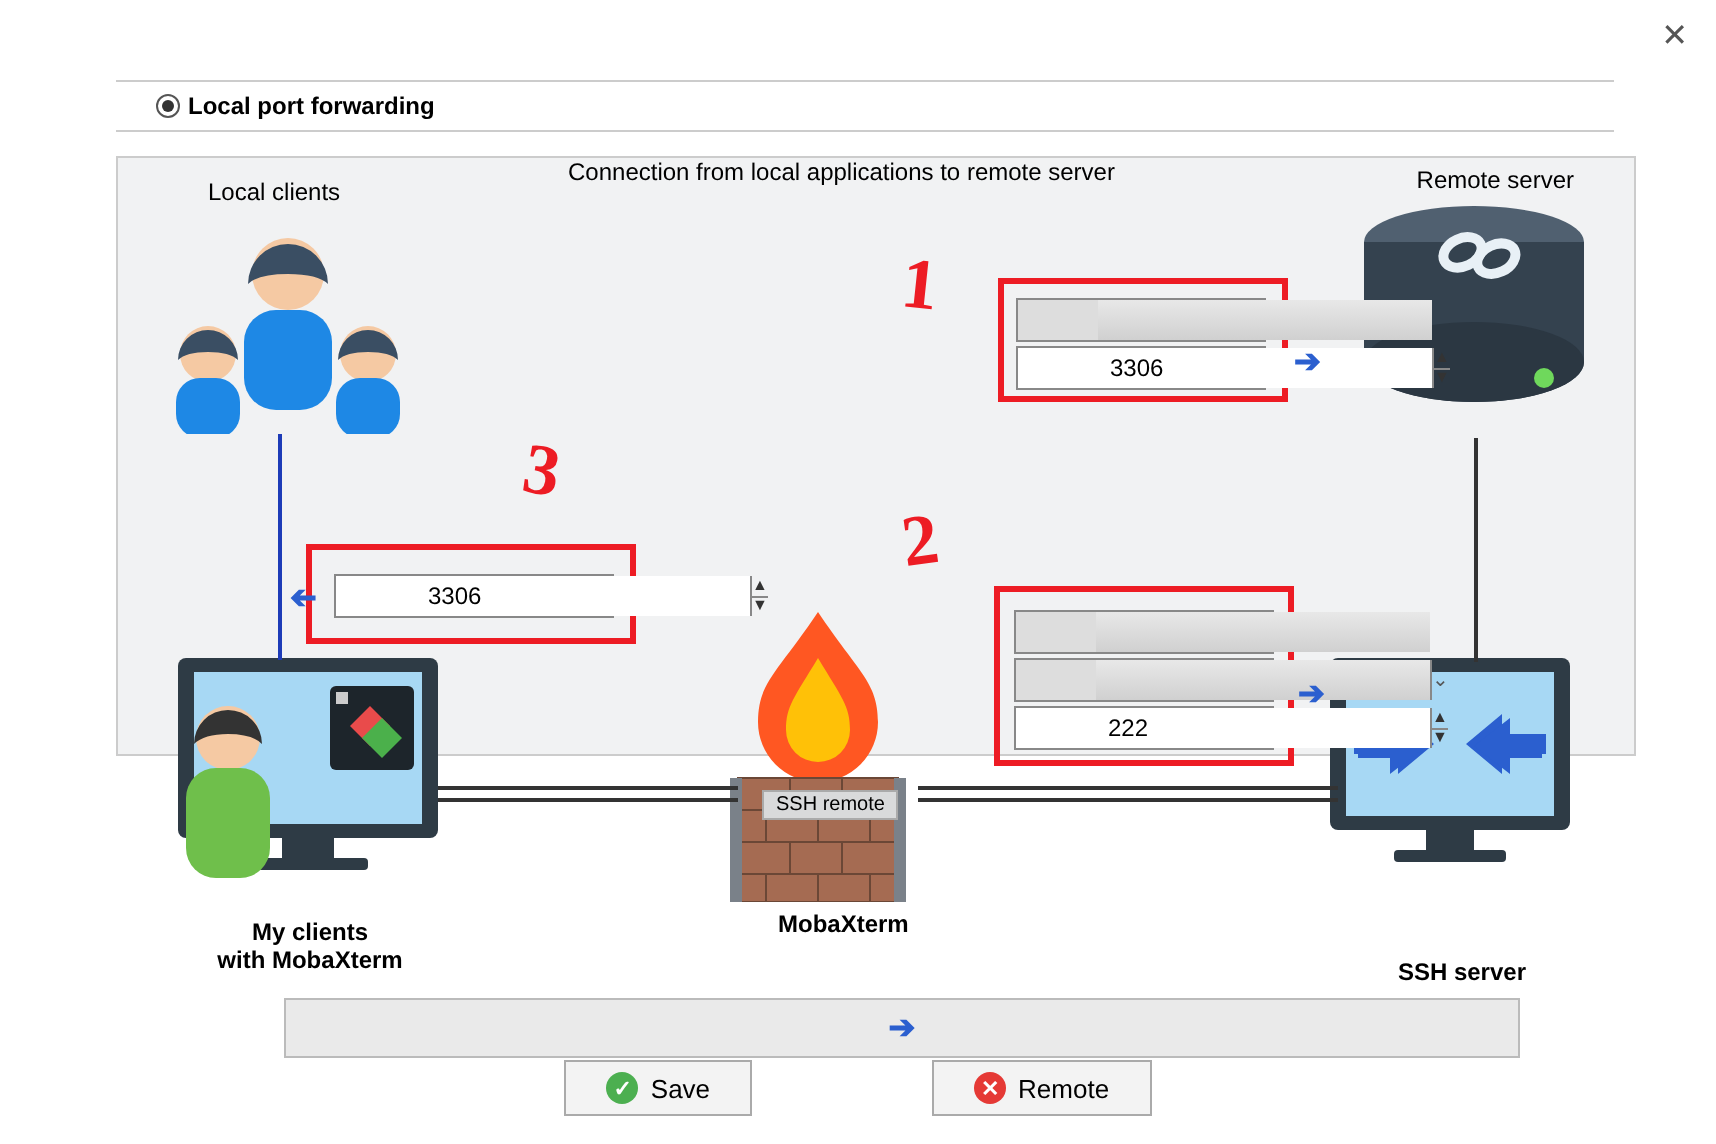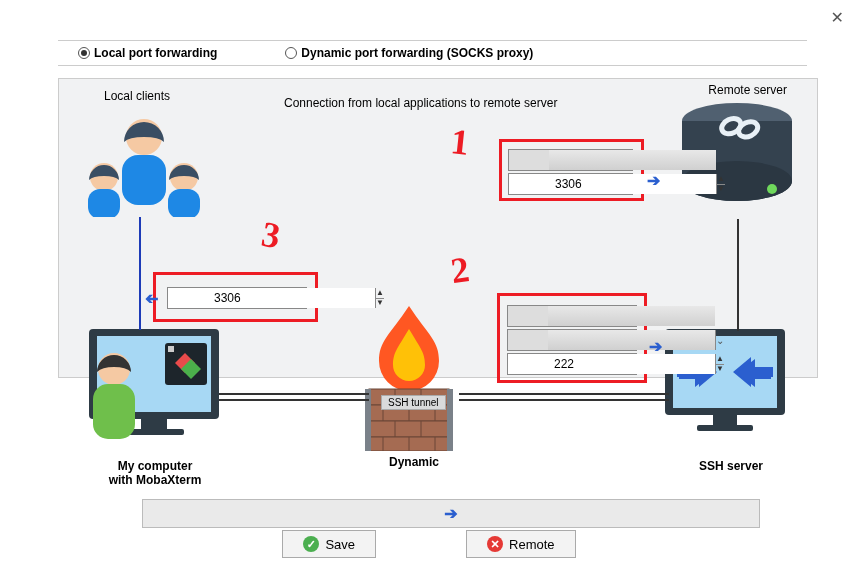--- a/index.html
+++ b/index.html
@@ -33,30 +33,26 @@
 </head>
 <body>
 
 <div class="close-x">✕</div>
 
 <div class="tabs">
   <div class="tab">
     <span class="radio checked"></span>
     <span>Local port forwarding</span>
   </div>
-  <div class="tab" style="margin-left:28px">
-    <span class="radio"></span>
-    <span>Dynamic port forwarding (SOCKS proxy)</span>
-  </div>
 </div>
 
 <div class="panel">
 
   <div class="label" style="top:10px; left:45px">Local clients</div>
-  <div class="label" style="top:17px; left:225px">Connection from local applications to remote server</div>
+  <div class="label" style="top:0; left:225px">Connection from local applications to remote server</div>
   <div class="label" style="top:4px; right:30px">Remote server</div>
 
   <svg style="position:absolute; top:28px; left:15px" width="140" height="110" viewBox="0 0 140 110">
     <circle cx="70" cy="30" r="18" fill="#f5c9a3"></circle>
     <path d="M70 15 a20 20 0 0 1 20 20 q-5 -5 -20 -5 q-15 0 -20 5 a20 20 0 0 1 20 -20" fill="#3a4e63"></path>
     <rect x="48" y="48" width="44" height="50" rx="16" fill="#1e88e5"></rect>
     <circle cx="30" cy="70" r="14" fill="#f5c9a3"></circle>
     <path d="M30 58 a15 15 0 0 1 15 15 q-4 -4 -15 -4 q-11 0 -15 4 a15 15 0 0 1 15 -15" fill="#3a4e63"></path>
     <rect x="14" y="82" width="32" height="30" rx="12" fill="#1e88e5"></rect>
     <circle cx="110" cy="70" r="14" fill="#f5c9a3"></circle>
@@ -82,21 +78,21 @@
     <rect x="55" y="100" width="60" height="6" rx="2" fill="#2e3b45"></rect>
     <rect x="96" y="14" width="42" height="42" rx="3" fill="#1d252b"></rect>
     <rect x="99" y="17" width="6" height="6" fill="#ccc"></rect>
     <polygon points="116,24 126,34 116,44 106,34" fill="#e94b4b"></polygon>
     <polygon points="122,30 132,40 122,50 112,40" fill="#4bb04b"></polygon>
     <circle cx="45" cy="40" r="16" fill="#f5c9a3"></circle>
     <path d="M45 26 a17 17 0 0 1 17 17 q-5 -5 -17 -5 q-12 0 -17 5 a17 17 0 0 1 17 -17" fill="#333"></path>
     <rect x="24" y="55" width="42" height="55" rx="15" fill="#6fbf4b"></rect>
   </svg>
   <div class="label bold" style="top:380px; left:36px; width:120px">
-    <span>My computer</span><br><span>with MobaXterm</span>
+    <span>My clients</span><br><span>with MobaXterm</span>
   </div>
 
   <svg style="position:absolute; top:222px; left:290px" width="120" height="150" viewBox="0 0 120 150">
     <path d="M60 5 C40 35 30 40 30 60 a30 30 0 0 0 60 0 c0 -20 -10 -25 -30 -55" fill="#ff5722"></path>
     <path d="M60 28 C48 48 44 52 44 64 a16 16 0 0 0 32 0 c0 -12 -4 -16 -16 -36" fill="#ffc107"></path>
     <g fill="#a56b52" stroke="#6b4736" stroke-width="1">
       <rect x="20" y="88" width="80" height="16"></rect>
         <rect x="20" y="104" width="80" height="16"></rect>
         <rect x="20" y="120" width="80" height="16"></rect>
         <rect x="20" y="136" width="80" height="14"></rect>
@@ -107,34 +103,34 @@
         <line x1="86" y1="104" x2="86" y2="120"></line>
       <line x1="46" y1="120" x2="46" y2="136"></line>
         <line x1="72" y1="120" x2="72" y2="136"></line>
       <line x1="34" y1="136" x2="34" y2="150"></line>
         <line x1="60" y1="136" x2="60" y2="150"></line>
         <line x1="86" y1="136" x2="86" y2="150"></line>
     </g>
     <rect x="16" y="88" width="6" height="62" fill="#7a8189"></rect>
     <rect x="98" y="88" width="6" height="62" fill="#7a8189"></rect>
   </svg>
-  <div style="position:absolute; top:316px; left:322px; background:#d9dadb; border:1px solid #aaa; font-size:10px; padding:1px 6px">SSH tunnel</div>
-  <div class="label bold" style="top:376px; left:330px">Dynamic</div>
+  <div style="position:absolute; top:316px; left:322px; background:#d9dadb; border:1px solid #aaa; font-size:10px; padding:1px 6px">SSH remote</div>
+  <div class="label bold" style="top:376px; left:330px">MobaXterm</div>
 
   <svg style="position:absolute; top:250px; right:22px" width="140" height="120" viewBox="0 0 140 120">
     <rect x="10" y="0" width="120" height="86" rx="4" fill="#2e3b45"></rect>
     <rect x="18" y="7" width="104" height="72" fill="#a7d8f4"></rect>
     <rect x="58" y="86" width="24" height="10" fill="#2e3b45"></rect>
     <rect x="42" y="96" width="56" height="6" rx="2" fill="#2e3b45"></rect>
     <polygon points="48,42 26,42 26,32 48,32 48,22 66,37 48,52" fill="#2b5fcf" transform="translate(-4,6) scale(1,1)"></polygon>
     <polygon points="90,42 112,42 112,32 90,32 90,22 72,37 90,52" fill="#2b5fcf" transform="translate(6,6) scale(1,1)"></polygon>
     <polygon points="40,30 58,44 40,58 40,50 24,50 24,38 40,38" fill="#2b5fcf"></polygon>
     <polygon points="100,30 82,44 100,58 100,50 116,50 116,38 100,38" fill="#2b5fcf"></polygon>
   </svg>
-  <div class="label bold" style="top:380px; right:54px">SSH server</div>
+  <div class="label bold" style="top:400px; right:54px">SSH server</div>
 
   <div class="wire" style="top:138px; left:80px; width:2px; height:113px; background:#1d3bb7"></div>
   <div class="wire" style="top:140px; right:78px; width:2px; height:112px"></div>
   <div class="wire" style="top:320px; left:160px; width:150px; height:2px"></div>
   <div class="wire" style="top:314px; left:160px; width:150px; height:2px"></div>
   <div class="wire" style="top:320px; left:400px; width:210px; height:2px"></div>
   <div class="wire" style="top:314px; left:400px; width:210px; height:2px"></div>
 
   <div class="red-box" style="top:193px; left:94px; width:165px; height:50px"></div>
   <div style="position:absolute; top:208px; left:108px; width:140px" class="input-wrap">

